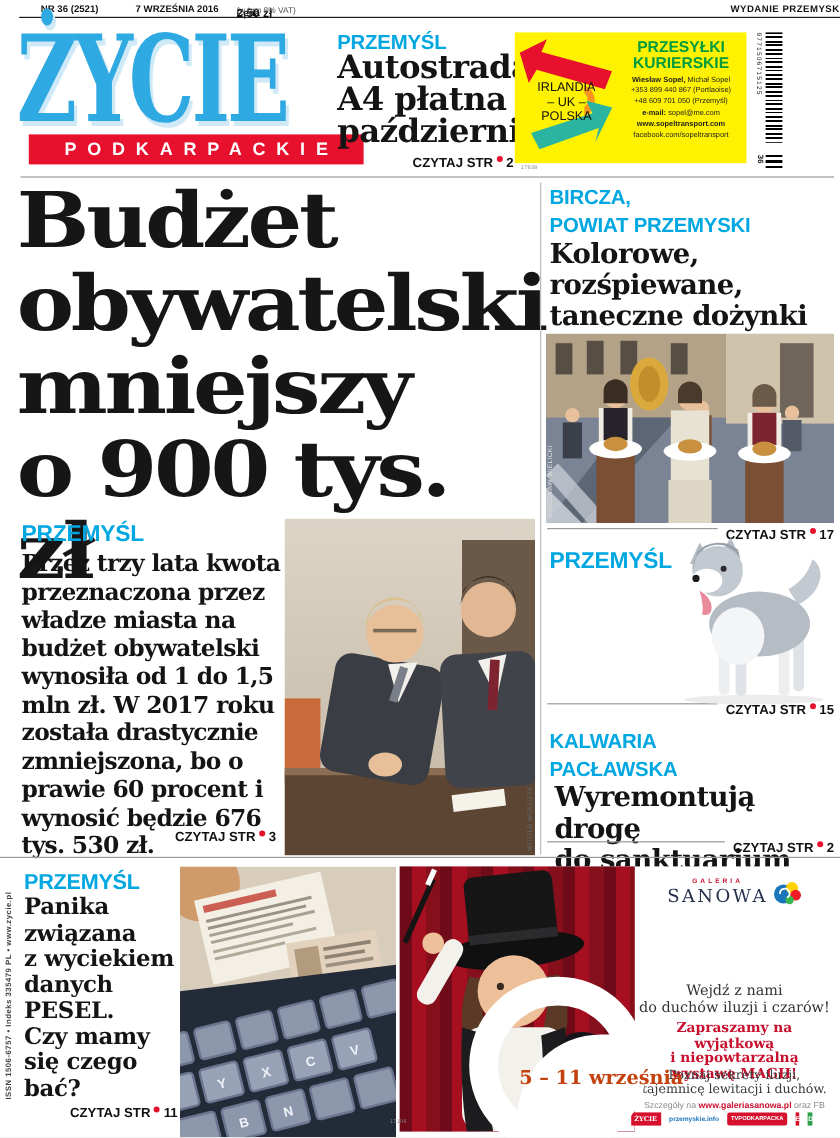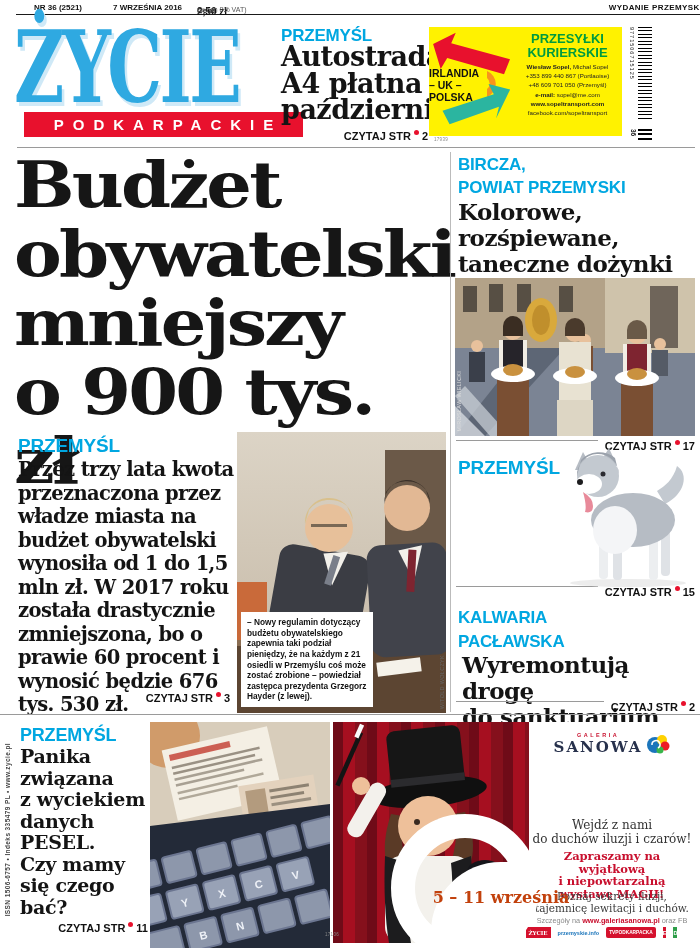--- a/index.html
+++ b/index.html
@@ -22,21 +22,21 @@
   .kicker{position:absolute;font-weight:800;font-size:17px;line-height:23px;color:#00A7E1;white-space:pre-line;letter-spacing:-.2px}
   .serif{font-family:"DejaVu Serif",serif;font-weight:700;color:#141414;white-space:pre-line}
   .readmore{position:absolute;display:flex;align-items:flex-start;font-weight:800;font-size:11px;color:#111;white-space:nowrap}
   .readmore .rline{flex:1;border-top:1px solid #9a9a9a;margin-right:7px}
   .readmore.noline{justify-content:flex-end}
   .dot{width:5px;height:5px;border-radius:50%;background:#E8112D;display:inline-block;margin:0 3px 1px 3px;vertical-align:middle}
   .adcode{position:absolute;font-size:4.5px;color:#888;letter-spacing:.3px}
   
   .courier{position:absolute;left:429px;top:27px;width:193px;height:109px;background:#FFF200;display:flex}
   .courier .left{position:relative;width:86px;height:100%}
-  .courier .route{position:absolute;left:0;top:40px;width:100%;text-align:left;font-weight:700;font-size:10.5px;line-height:12px;white-space:pre-line}
+  .courier .route{position:absolute;left:0;top:40px;width:100%;text-align:center;font-weight:400;font-size:10.5px;line-height:12px;white-space:pre-line}
   .courier .right{position:relative;flex:1;padding:5px 4px 0 2px;text-align:center}
   .courier .ctitle{color:#009B3E;font-weight:800;font-size:13px;line-height:13.5px;white-space:pre-line}
   .courier .cline{font-size:6.2px;line-height:8.2px;color:#222;margin-top:1px}
   .courier .b{font-weight:800}
   
   .barcode{position:absolute;left:629px;top:27px;width:24px;height:130px}
   .bc-bars{position:absolute;left:9px;top:0;width:14px;height:92px;
      background:repeating-linear-gradient(180deg,#000 0 1.5px,#fff 1.5px 3px,#000 3px 4.5px,#fff 4.5px 7px)}
   .bc-num{position:absolute;left:0;top:0;height:92px;writing-mode:vertical-rl;font-size:5.5px;letter-spacing:1px;color:#222}
   .bc-mini{position:absolute;left:9px;top:102px;width:14px;height:12px;
@@ -63,21 +63,21 @@
   .magic{position:absolute;left:333px;top:722px;width:362px;height:221px;background:#fff}
   .magic .photo-zone{position:absolute;left:0;top:0;width:196px;height:221px;overflow:hidden;
      background:repeating-linear-gradient(90deg,#6f0b18 0 10px,#a60f20 10px 22px,#85101c 22px 34px)}
   .magic .white-corner{position:absolute;left:98px;top:140px;width:98px;height:81px;background:#fff;border-top-left-radius:70px}
   .magic .ring{position:absolute;left:58px;top:92px;width:100px;height:100px;border:24px solid #fff;border-radius:50%;z-index:3}
   .magic .dates{position:absolute;left:88px;top:166px;width:160px;z-index:5;font-family:"DejaVu Serif",serif;
      font-weight:700;font-size:16px;color:#c2410c;text-align:center;white-space:nowrap}
   .magic .rz{position:absolute;left:196px;top:0;width:166px;height:221px;text-align:center}
   .brandrow{position:absolute;left:0;top:10px;width:100%;display:flex;align-items:center;justify-content:center;gap:4px}
   .brand-txt .g{display:block;font-size:5.5px;letter-spacing:2.5px;color:#C8102E;font-weight:700}
-  .brand-txt .s{display:block;font-size:15px;letter-spacing:2px;color:#27314c;font-weight:700;font-family:"DejaVu Serif",serif}
+  .brand-txt .s{display:block;font-size:15px;letter-spacing:2px;color:#27314c;font-weight:400;font-family:"DejaVu Serif",serif}
   .mtitle{position:absolute;left:0;top:40px;width:100%;font-family:"DejaVu Serif",serif;font-weight:700;
      font-size:24px;line-height:25px;color:#C8102E;white-space:pre-line}
   .mlead{position:absolute;left:0;top:96px;width:100%;font-family:"DejaVu Serif",serif;font-size:12px;line-height:14px;color:#333;white-space:pre-line}
   .minvite{position:absolute;left:0;top:128px;width:100%;font-family:"DejaVu Serif",serif;font-weight:700;
      font-size:11.5px;line-height:12.5px;color:#C8102E;white-space:pre-line}
   .mdesc{position:absolute;left:0;top:168px;width:100%;font-family:"DejaVu Serif",serif;font-size:10.5px;line-height:12px;color:#3a3a3a;white-space:pre-line}
   .mdetails{position:absolute;left:0;top:194px;width:100%;font-size:7.3px;color:#8a8a8a}
   .mdetails .lk{font-weight:800;color:#C8102E}
   .partners{position:absolute;left:0;top:205px;width:100%;display:flex;align-items:center;justify-content:center;gap:7px}
   .plogo{height:11px;display:flex;align-items:center;justify-content:center;font-size:5.5px;font-weight:800;white-space:nowrap}
@@ -188,21 +188,20 @@
       <ellipse cx="84" cy="205" rx="14" ry="10" fill="#e7c09a"></ellipse>
       <g transform="rotate(-3 170 170)">
         <rect x="132" y="112" width="80" height="112" rx="14" fill="#41434b"></rect>
         <polygon points="164,118 188,114 178,150" fill="#f2f0ea"></polygon>
         <rect x="172" y="118" width="8" height="42" fill="#7e2430" transform="rotate(6 176 139)"></rect>
       </g>
       <circle cx="170" cy="76" r="23" fill="#e2b894"></circle>
       <path d="M147,72 a23,23 0 0 1 46,-2 l-4,-12 a23,19 0 0 0 -40,2 z" fill="#3a3028"></path>
       <rect x="140" y="228" width="44" height="14" fill="#f5f2ea" transform="rotate(-7 162 235)"></rect>
     </svg>
-    <figcaption class="caption">– Nowy regulamin dotyczący budżetu obywatelskiego zapewnia taki podział pieniędzy, że na każdym z 21 osiedli w Przemyślu coś może zostać zrobione – powiedział zastępca prezydenta Grzegorz Hayder (z lewej).</figcaption>
     <span class="vcredit" style="right:1px;bottom:4px">WITOLD WOŁCZYK</span>
   </figure>
 
   <div class="vrule" style="left:450px;top:152px;height:560px"></div>
 
   <div class="kicker" style="left:458px;top:153px">BIRCZA,
 POWIAT PRZEMYSKI</div>
   <div class="serif abs" style="left:458px;top:199px;font-size:23px;line-height:26px;letter-spacing:-.5px">Kolorowe,
 rozśpiewane,
 taneczne dożynki</div>

